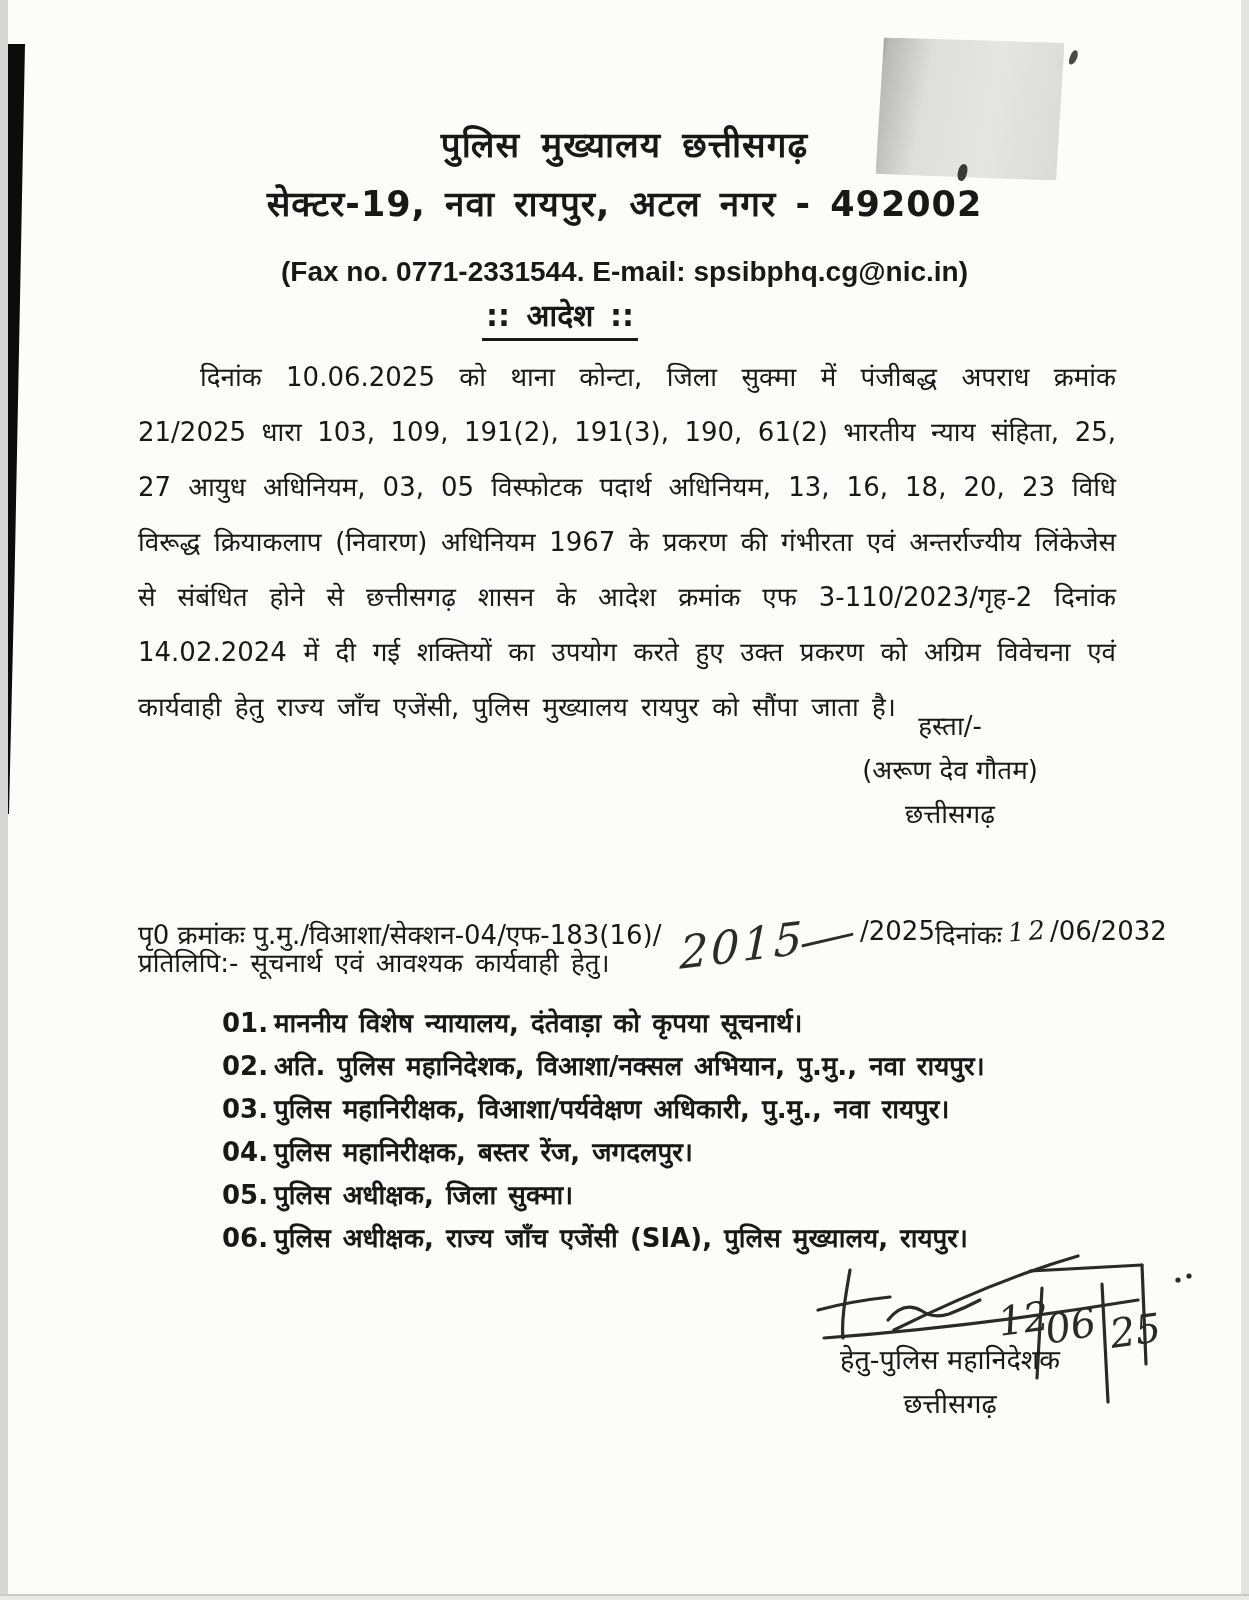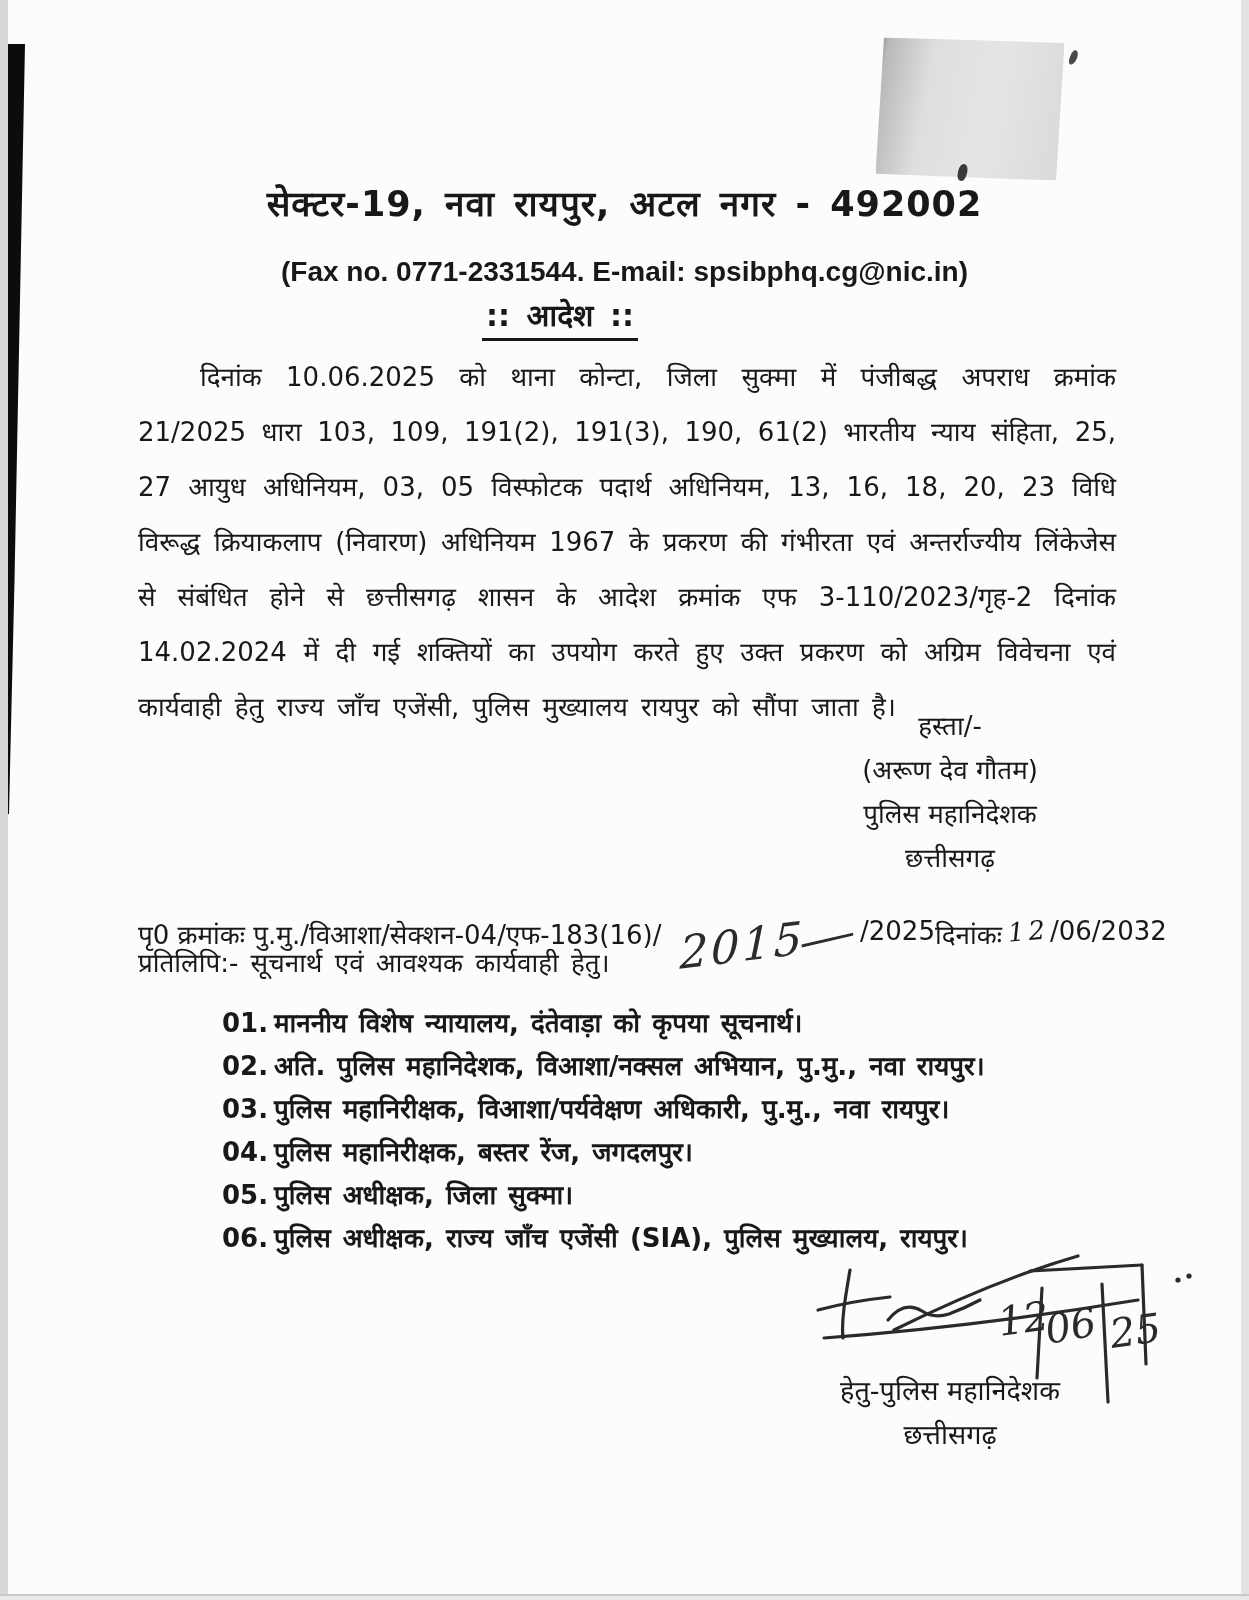--- a/index.html
+++ b/index.html
@@ -56,48 +56,48 @@
   .copyline{position:absolute;left:138px;top:944px;font-size:26px;word-spacing:4px;}
 
   
   .copies{position:absolute;left:222px;top:1002px;font-size:26px;}
   .copy-row{display:flex;align-items:baseline;line-height:43px;font-weight:bold;}
   .copy-num{width:52px;flex:none;}
   .copy-text{word-spacing:3px;}
 
   
   .sig-svg{position:absolute;left:790px;top:1244px;}
-  .footer-desig{position:absolute;left:778px;top:1338px;width:344px;text-align:center;font-size:27px;line-height:44px;margin-top:31px;}
+  .footer-desig{position:absolute;left:778px;top:1338px;width:344px;text-align:center;font-size:27px;line-height:44px;}
 </style>
 </head>
 <body>
 
 <div class="page">
 
   <div class="edge-left"></div>
   <div class="edge-right"></div>
   <div class="black-wedge"></div>
   <div class="scan-patch"></div>
   <div class="patch-mark"></div>
   <div class="patch-comma"></div>
   <div class="edge-bottom"></div>
 
+  <div class="hdr hdr1">पुलिस मुख्यालय छत्तीसगढ़</div>
   <div class="hdr hdr2">सेक्टर-19, नवा रायपुर, अटल नगर - 492002</div>
   <div class="hdr hdr3">(Fax no. 0771-2331544. E-mail: spsibphq.cg@nic.in)</div>
 
   <div class="title-wrap">
     <span class="doc-title">:: आदेश ::</span>
   </div>
 
   <div class="body-par">दिनांक 10.06.2025 को थाना कोन्टा, जिला सुक्मा में पंजीबद्ध अपराध क्रमांक 21/2025 धारा 103, 109, 191(2), 191(3), 190, 61(2) भारतीय न्याय संहिता, 25, 27 आयुध अधिनियम, 03, 05 विस्फोटक पदार्थ अधिनियम, 13, 16, 18, 20, 23 विधि विरूद्ध क्रियाकलाप (निवारण) अधिनियम 1967 के प्रकरण की गंभीरता एवं अन्तर्राज्यीय लिंकेजेस से संबंधित होने से छत्तीसगढ़ शासन के आदेश क्रमांक एफ 3-110/2023/गृह-2 दिनांक 14.02.2024 में दी गई शक्तियों का उपयोग करते हुए उक्त प्रकरण को अग्रिम विवेचना एवं कार्यवाही हेतु राज्य जॉंच एजेंसी, पुलिस मुख्यालय रायपुर को सौंपा जाता है।</div>
 
   <div class="signatory">
     <div>हस्ता/-</div>
     <div>(अरूण देव गौतम)</div>
-    <div>पुलिस महानिदेशक</div>
     <div>छत्तीसगढ़</div>
   </div>
 
   <div class="endorse">
     <span>पृ0 क्रमांकः पु.मु./विआशा/सेक्शन-04/एफ-183(16)/</span>
     <span class="hand-2015">2015</span>
     <span>/2025</span>
     <span class="spacer"></span>
     <span>दिनांकः</span>
     <span class="hand-day">12</span>

